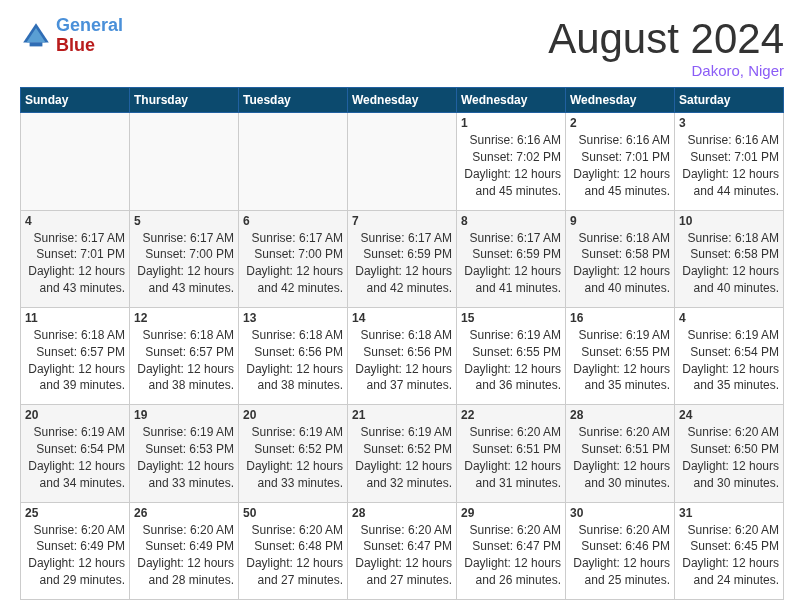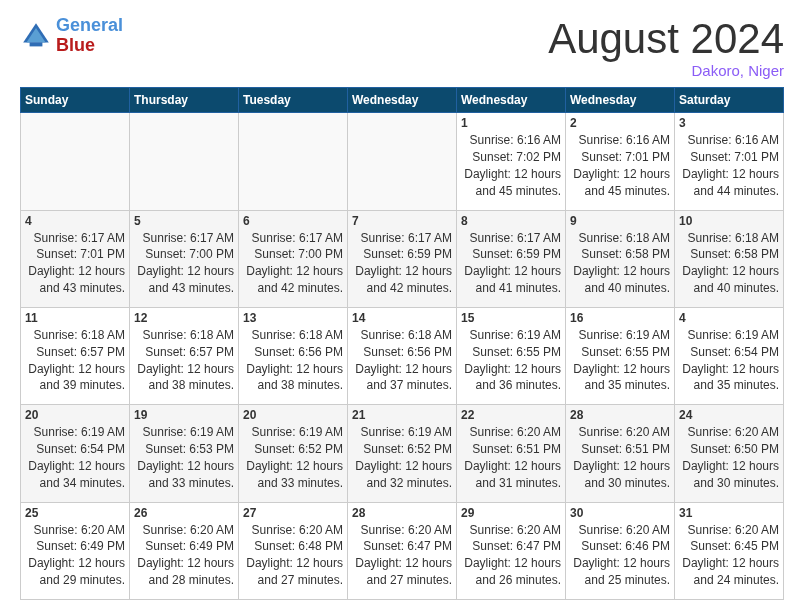--- a/index.html
+++ b/index.html
@@ -325,21 +325,21 @@
 and 29 minutes.</div>
           </td>
           <td>
             <span class="day-num">26</span>
             <div class="day-info" style="white-space: pre-line;">Sunrise: 6:20 AM
 Sunset: 6:49 PM
 Daylight: 12 hours
 and 28 minutes.</div>
           </td>
           <td>
-            <span class="day-num">27</span>
+            <span class="day-num">50</span>
             <div class="day-info" style="white-space: pre-line;">Sunrise: 6:20 AM
 Sunset: 6:48 PM
 Daylight: 12 hours
 and 27 minutes.</div>
           </td>
           <td>
             <span class="day-num">28</span>
             <div class="day-info" style="white-space: pre-line;">Sunrise: 6:20 AM
 Sunset: 6:47 PM
 Daylight: 12 hours

